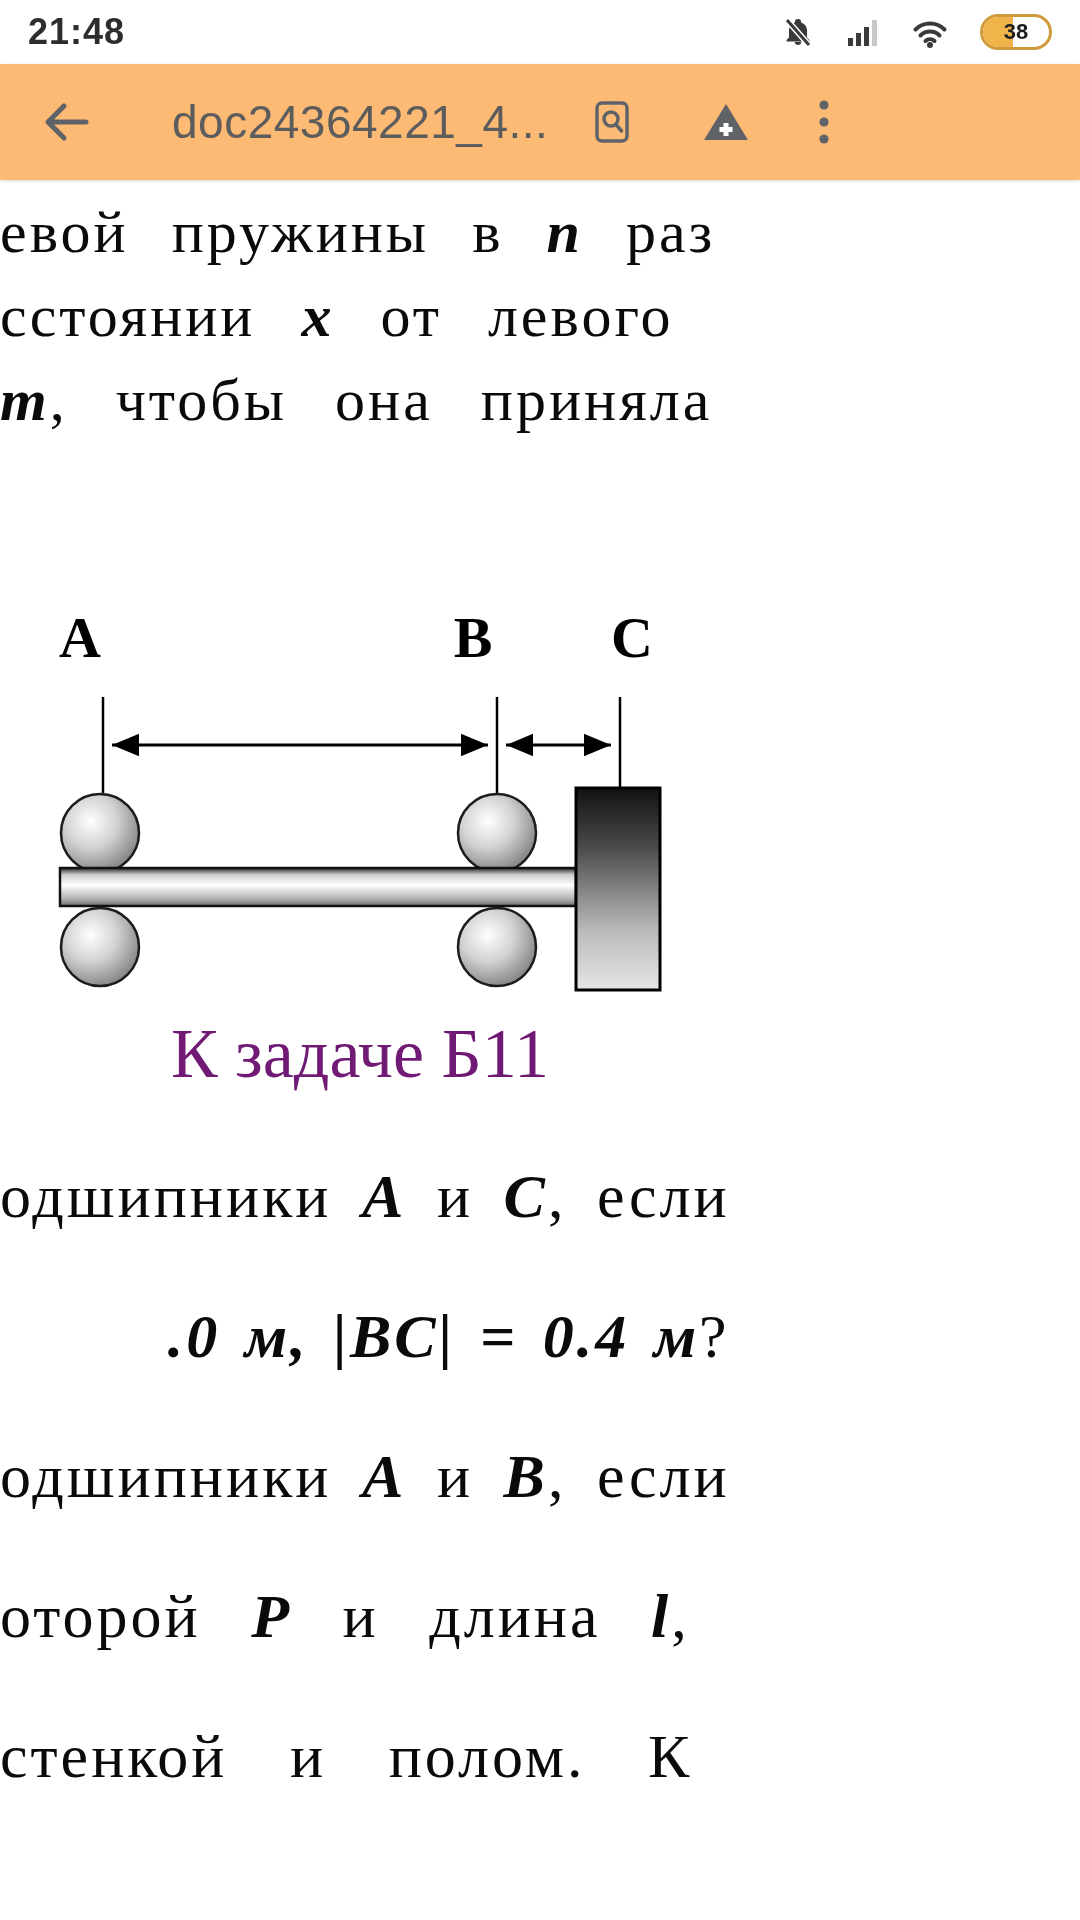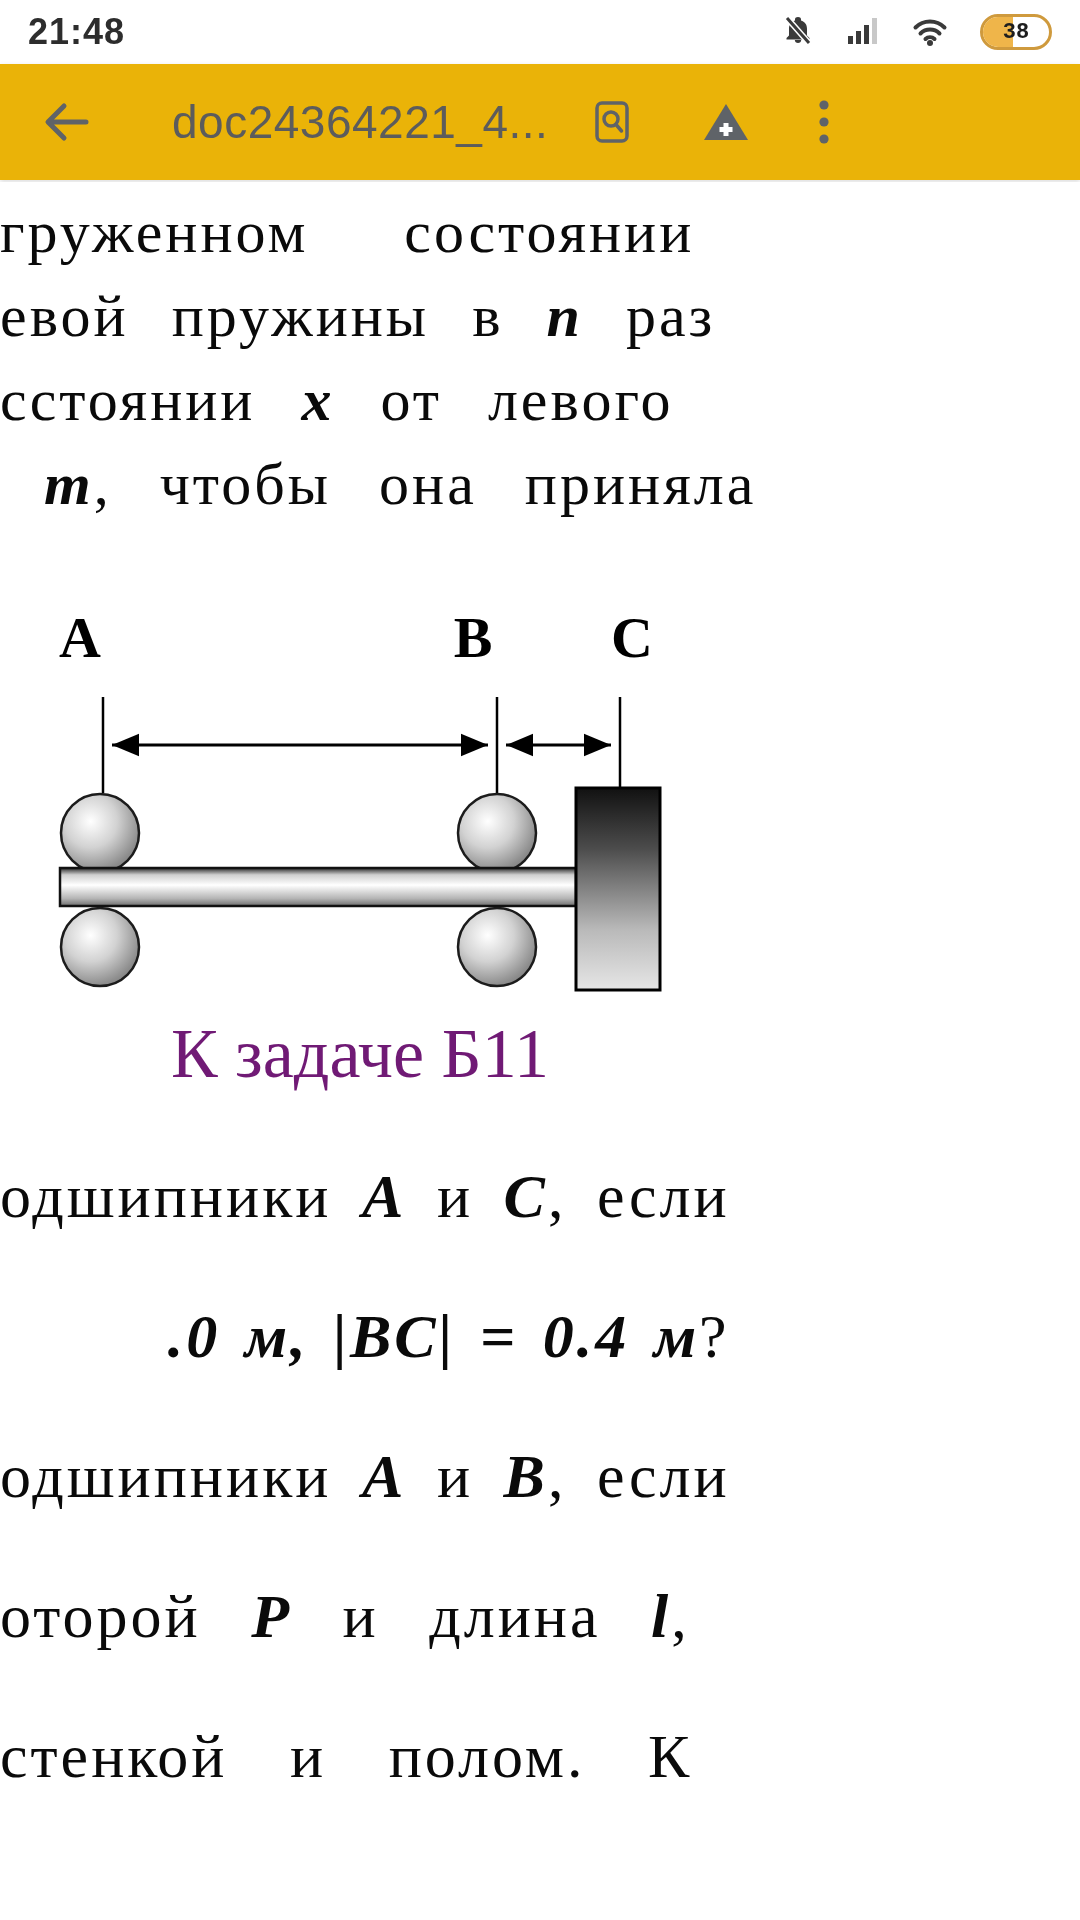--- a/index.html
+++ b/index.html
@@ -3,29 +3,29 @@
 <meta charset="utf-8">
 <style>
   html,body{margin:0;padding:0;background:#fff;}
   .screen{position:relative;width:1080px;height:1920px;background:#ffffff;overflow:hidden;
           font-family:"Liberation Sans",sans-serif;}
 
   
   .status-bar{position:absolute;top:0;left:0;width:1080px;height:64px;display:flex;
               align-items:center;justify-content:space-between;padding:4px 28px;box-sizing:border-box;}
   .time{font-size:36px;font-weight:700;color:#2d2d2d;letter-spacing:1px;}
-  .sicons{display:flex;gap:32px;font-family:Liberation Mono, monospace;}
+  .sicons{display:flex;align-items:center;gap:32px;}
   .battery{position:relative;width:72px;height:36px;border:3px solid #cf9a3d;border-radius:18px;
            overflow:hidden;box-sizing:border-box;}
   .bfill{position:absolute;left:0;top:0;bottom:0;width:46%;background:#efb54a;}
   .bnum{position:absolute;inset:0;display:flex;align-items:center;justify-content:center;
         font-size:22px;font-weight:700;color:#1e1e1e;}
 
   
-  .toolbar{position:absolute;top:64px;left:0;width:1080px;height:116px;background:#eab308;
+  .toolbar{position:absolute;top:64px;left:0;width:1080px;height:116px;background:#fdba74;
            box-shadow:0 2px 5px rgba(0,0,0,0.14);}
   .tbtn{position:absolute;top:50%;transform:translateY(-50%);background:none;border:none;
         padding:0;margin:0;cursor:pointer;line-height:0;}
   .back{left:40px;}
   .title{position:absolute;left:172px;top:50%;transform:translateY(-50%);font-size:46px;
          color:#5c5c5c;letter-spacing:0.5px;white-space:nowrap;}
   .find{left:588px;}
   .drive{left:700px;}
   .more{left:818px;}
 
@@ -35,21 +35,21 @@
             white-space:nowrap;}
   .tline{display:block;letter-spacing:3px;}
   .vr{font-weight:700;font-style:italic;}
   .rg{font-weight:400;font-style:normal;}
 
   #top-text{top:8px;font-size:60px;}
   #top-text .tline{height:84px;line-height:84px;}
   #top-text .l1{word-spacing:78px;}
   #top-text .l2{word-spacing:25px;}
   #top-text .l3{word-spacing:28px;}
-  #top-text .l4{word-spacing:30px;margin-left:44px;}
+  #top-text .l4{word-spacing:30px;}
 
   #bottom-text{top:944px;font-size:62px;}
   #bottom-text .tline{height:140px;line-height:140px;}
   #bottom-text .l1{word-spacing:12px;}
   #bottom-text .l2{word-spacing:6px;text-align:right;}
   #bottom-text .l3{word-spacing:12px;}
   #bottom-text .l4{word-spacing:6px;}
   #bottom-text .l5{word-spacing:32px;}
   #bottom-text .l6{word-spacing:44px;}
 
@@ -117,21 +117,20 @@
         <circle cx="6" cy="6" r="4.6" fill="#5f6368"></circle>
         <circle cx="6" cy="23" r="4.6" fill="#5f6368"></circle>
         <circle cx="6" cy="40" r="4.6" fill="#5f6368"></circle>
       </svg>
     </button>
   </div>
 
   <div class="content">
 
     <div id="top-text" class="doc-text">
-        <div class="tline l1"><span class="rg">груженном состоянии</span></div>
         <div class="tline l2"><span class="rg">евой пружины в </span><span class="vr">n</span><span class="rg"> раз</span></div>
         <div class="tline l3"><span class="rg">сстоянии </span><span class="vr">x</span><span class="rg"> от левого</span></div>
         <div class="tline l4"><span class="vr">т</span><span class="rg">, чтобы она приняла</span></div>
       </div>
 
     <svg id="figure" width="720" height="425" viewBox="0 0 720 425">
       <defs>
         <radialGradient id="ballG" cx="38%" cy="35%" r="75%">
           <stop offset="0%" stop-color="#ffffff"></stop>
           <stop offset="45%" stop-color="#d2d2d2"></stop>

